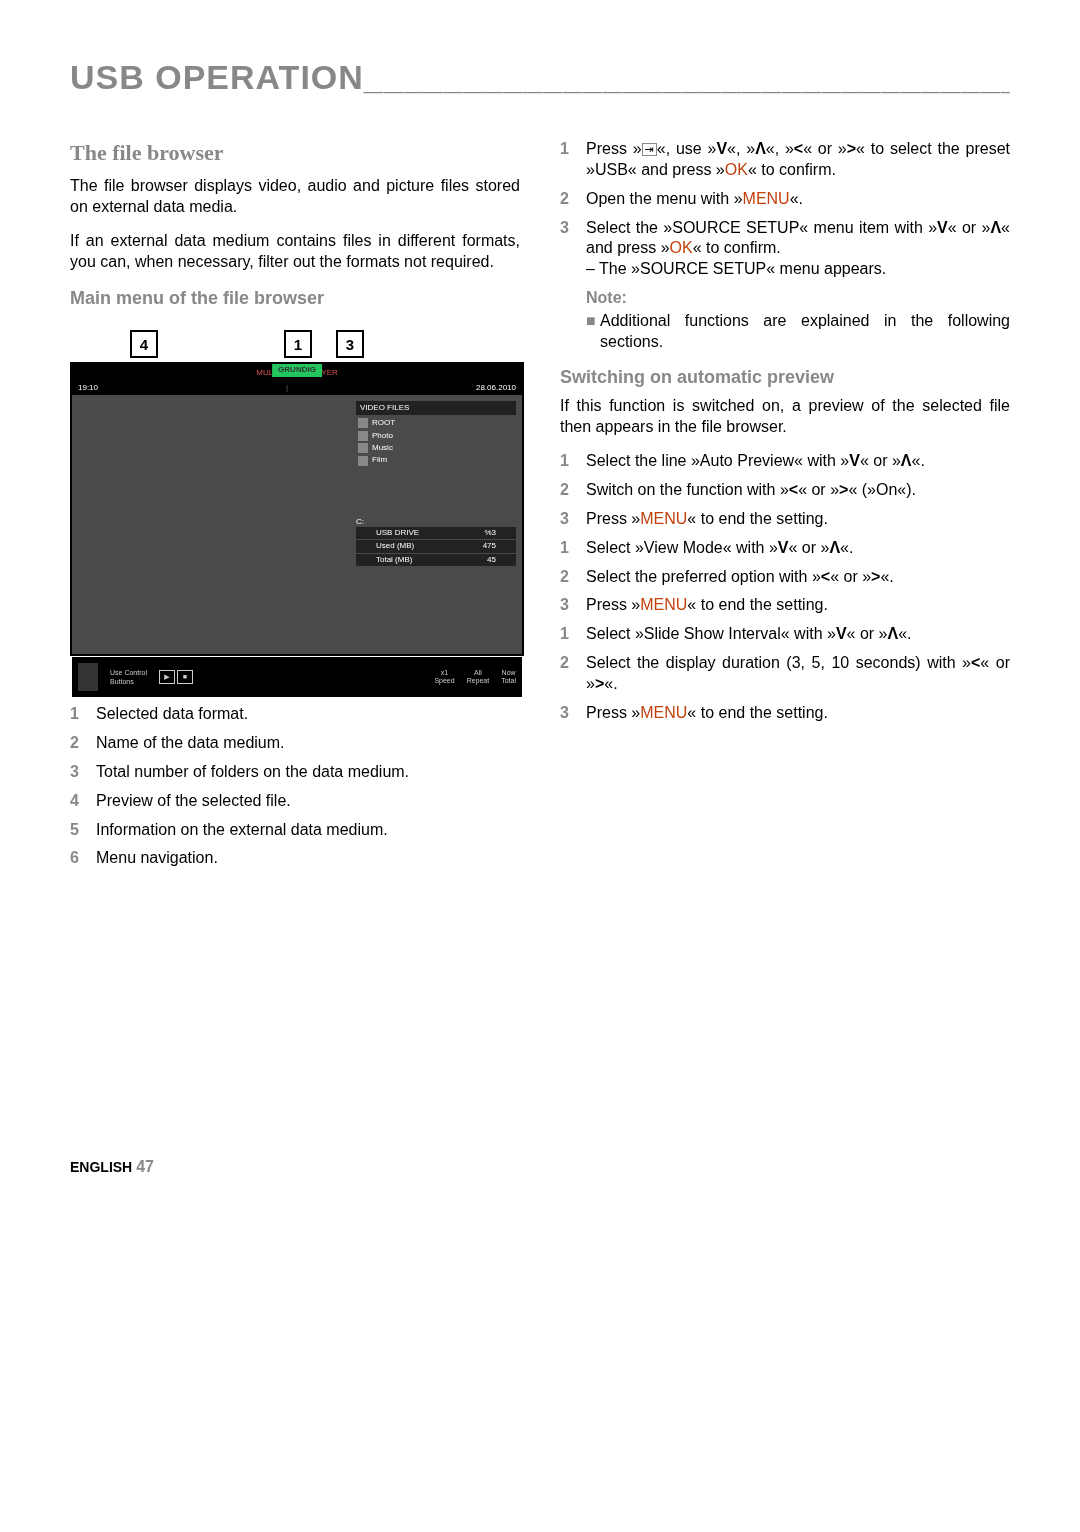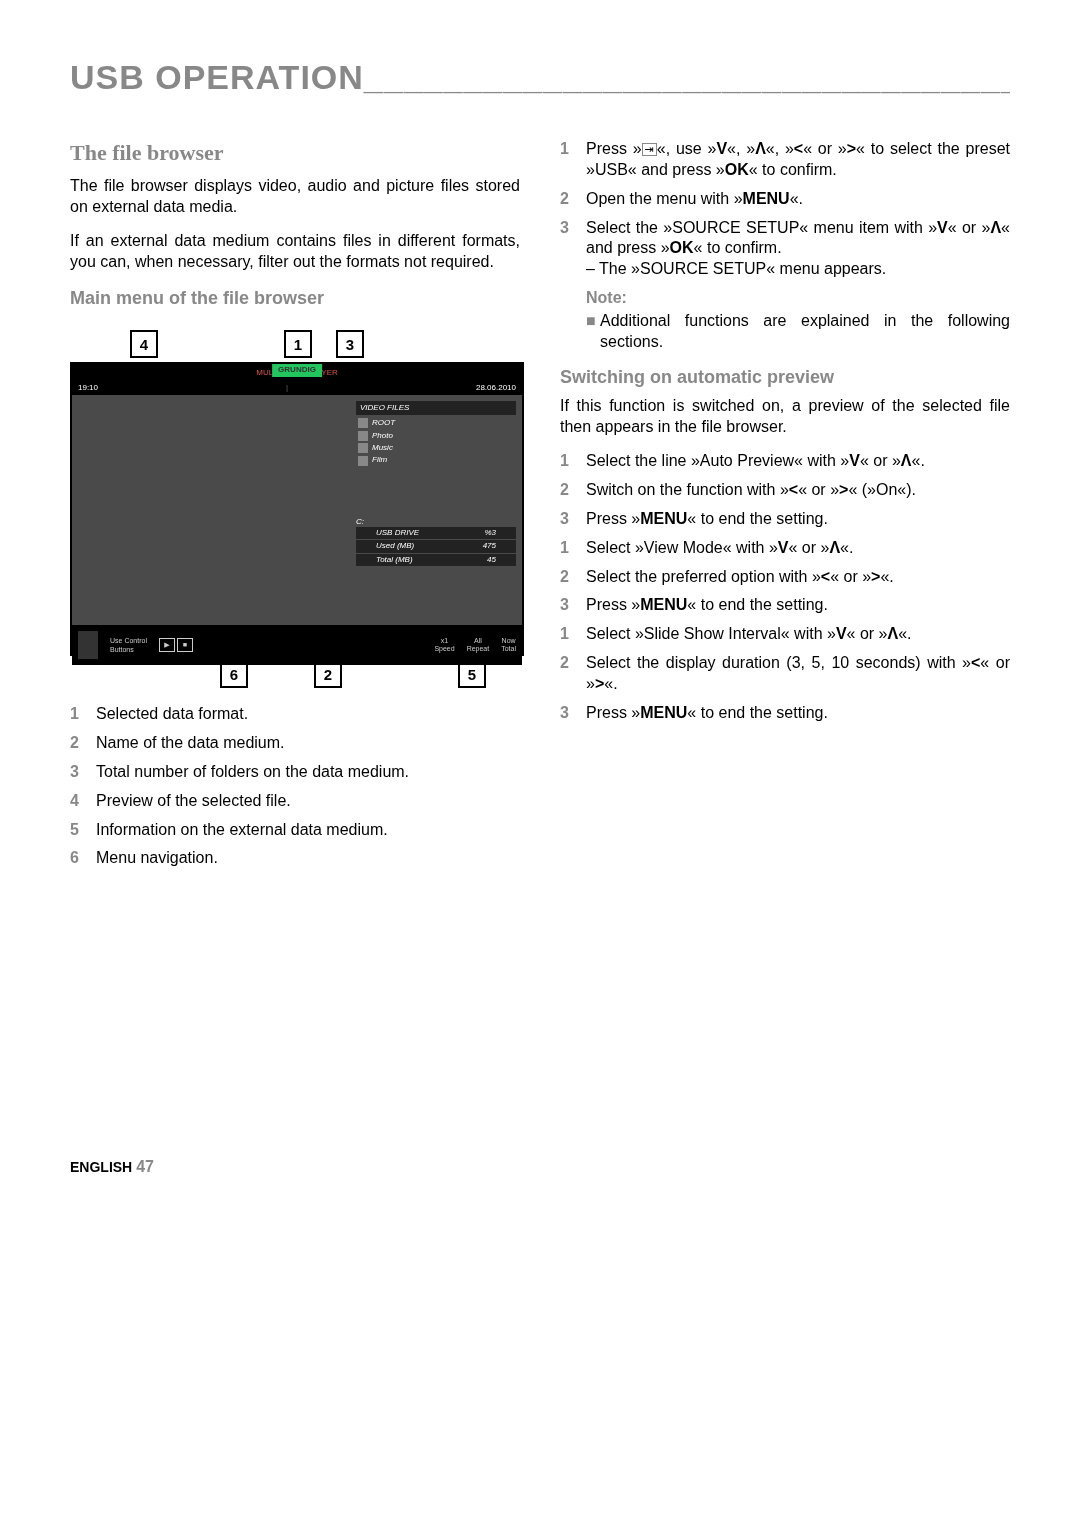--- a/index.html
+++ b/index.html
@@ -57,21 +57,21 @@
   ol.steps > li > .num {
     font-weight: bold;
     color: #888;
     width: 26px;
     flex-shrink: 0;
   }
   ol.steps > li > .txt {
     flex: 1;
     text-align: justify;
   }
-  .bold { font-weight: bold; color:#000000;margin-top:16px; }
+  .bold { font-weight: normal; color:#c2410c;margin-top:16px; }
   .note-h {
     font-weight: bold;
     color:#888;
     margin: 6px 0 2px 26px;
   }
   .note-body {
     display:flex;
     margin-left:26px;
     text-align: justify;
   }
@@ -129,22 +129,21 @@
     top: 0; left: 50%;
     transform:translateX(-50%);
     background:#22c55e;
     color:#333;
     font-size:8px;
     padding: 1px 6px;
     font-weight:bold;
   }
   .tv-body {
     display:flex;
-    height: 230px;
-    font-style: italic;
+    height: 262px;
   }
   .tv-left {
     flex:1;
   }
   .tv-right {
     width: 160px;
     padding: 6px;
   }
   .tv-panel-header {
     background:#222;

